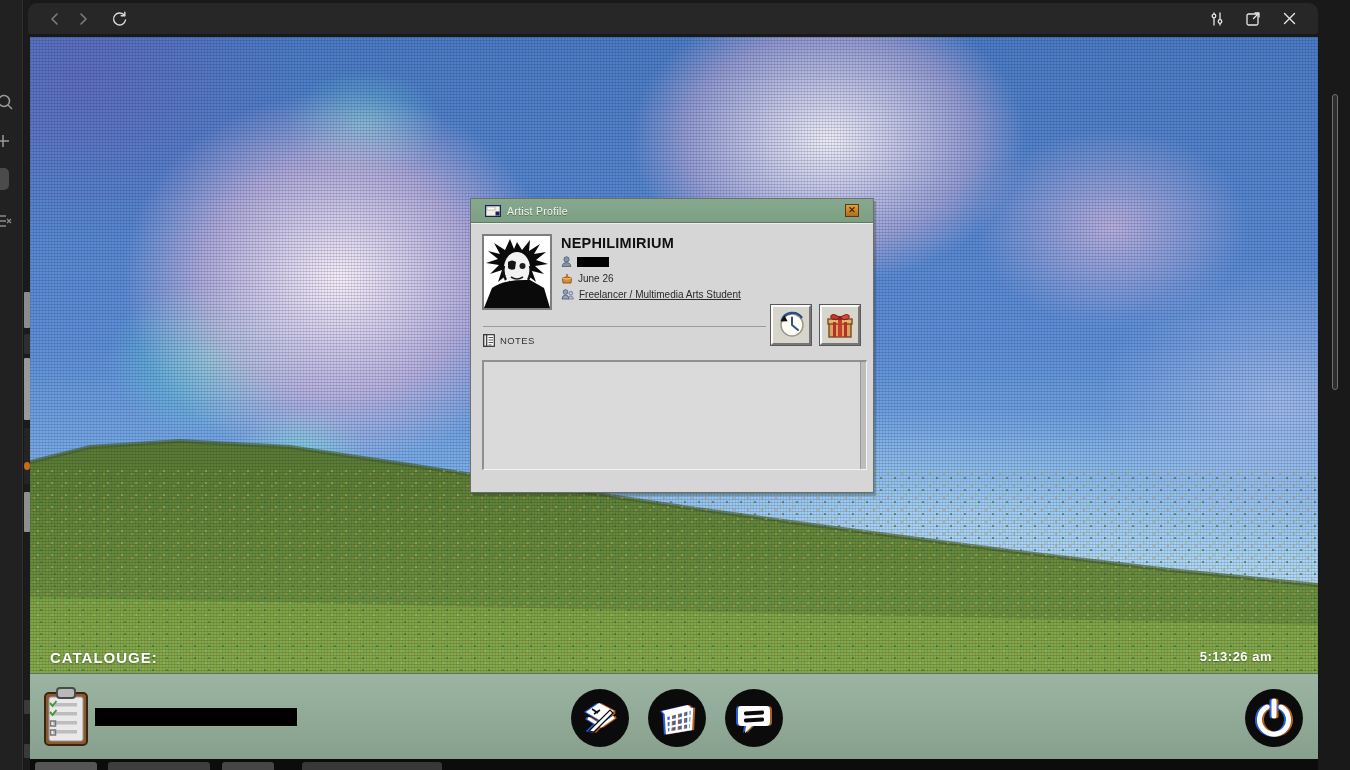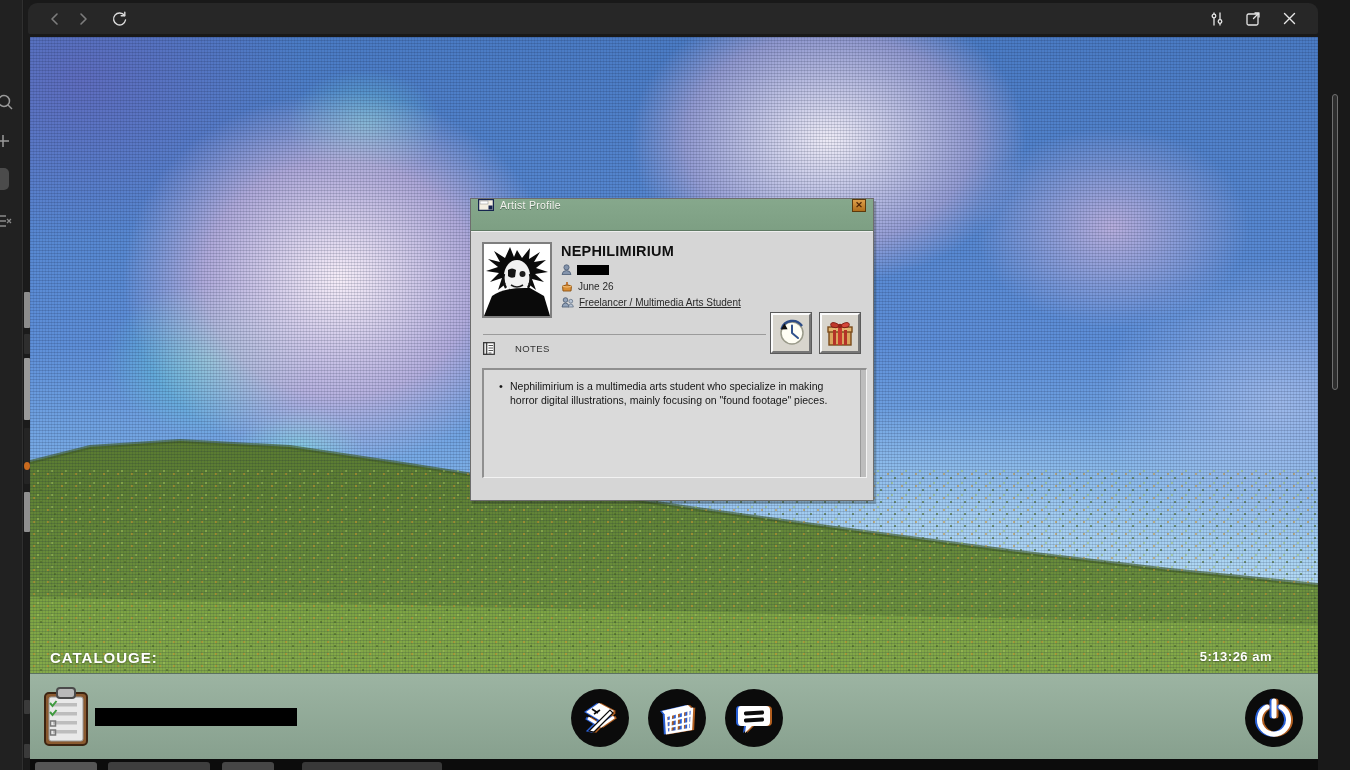--- a/index.html
+++ b/index.html
@@ -56,34 +56,34 @@
   .clipboard{position:absolute;left:12px;top:13px;}
   .censor-bar{position:absolute;background:#000;}
   .tb-censor{left:65px;top:34px;width:202px;height:18px;}
   .app-circle{position:absolute;top:15px;width:58px;height:58px;border-radius:50%;background:#0b0b0b;display:flex;align-items:center;justify-content:center;cursor:pointer;border:none;}
   .app-circle svg{filter:drop-shadow(-2px 0 0 rgba(45,110,250,.85)) drop-shadow(2px 0 0 rgba(250,130,40,.7));}
   .bottom-strip{position:absolute;left:0;top:722px;width:1288px;height:11px;background:#0c0c0c;}
   .strip-frag{position:absolute;top:3px;height:8px;border-radius:3px 3px 0 0;}
 
   
   .win{position:absolute;left:440px;top:161px;width:404px;border:1px solid #6d6d6d;box-shadow:2px 3px 0 rgba(30,40,30,.28);}
-  .win-titlebar{height:32px;background:linear-gradient(#86a88c,var(--titlebar-green));display:flex;padding:0 7px;gap:6px;border-bottom:1px solid #5f7a64;cursor:default;}
+  .win-titlebar{height:24px;background:linear-gradient(#86a88c,var(--titlebar-green));display:flex;align-items:center;padding:0 14px;gap:6px;border-bottom:1px solid #5f7a64;cursor:default;}
   .win-title{color:#f3f3ee;font-size:10.5px;letter-spacing:.3px;text-shadow:0 1px 0 rgba(40,60,45,.5);flex:1;}
   .win-close{width:14px;height:13px;background:linear-gradient(#dda04a,#b06e1c);border:1px solid #5c3a0c;display:flex;align-items:center;justify-content:center;color:#4e2606;font-size:9px;font-weight:700;line-height:1;cursor:pointer;padding:0;}
   .win-body{position:relative;height:269px;background:var(--dialog-grey);border-top:1px solid #efefef;}
 
   .avatar{position:absolute;left:11px;top:10px;width:70px;height:76px;border:2px solid #7e7e7e;background:#fff;}
   .profile-name{position:absolute;left:90px;top:11px;font-size:14.5px;font-weight:800;color:#101010;letter-spacing:.2px;}
   .field-row{position:absolute;left:90px;display:flex;align-items:flex-end;gap:5px;font-size:10px;color:#2a2a2a;}
   .f1{top:32px;} .f2{top:49px;} .f3{top:65px;text-decoration:underline;}
   .field-censor{width:32px;height:10px;background:#000;}
   .divider{position:absolute;left:12px;top:102px;width:283px;height:1px;background:#9b9b9b;}
   .bevel-btn{position:absolute;top:81px;width:40px;height:40px;background:#d8d5cd;border-top:2px solid #fbfbfb;border-left:2px solid #fbfbfb;border-right:2px solid #767676;border-bottom:2px solid #767676;outline:1px solid #5a5a5a;display:flex;align-items:center;justify-content:center;cursor:pointer;padding:0;}
   .btn-history{right:62px;} .btn-gift{right:13px;}
-  .notes-label{position:absolute;left:12px;top:110px;display:flex;align-items:center;gap:20px;font-size:9.5px;color:#333;letter-spacing:.4px;}
+  .notes-label{position:absolute;left:12px;top:110px;display:flex;align-items:center;gap:5px;font-size:9.5px;color:#333;letter-spacing:.4px;}
   .notes-box{position:absolute;left:11px;top:136px;width:385px;height:110px;background:#dadada;border-top:2px solid #8f8f8f;border-left:2px solid #8f8f8f;border-right:1px solid #f2f2f2;border-bottom:1px solid #f2f2f2;}
   .notes-scroll{position:absolute;right:0;top:0;width:6px;height:100%;background:#bdbdbd;border-left:1px solid #9a9a9a;cursor:pointer;}
   .notes-list{list-style:none;padding:10px 20px 0 26px;}
   .notes-list li{position:relative;font-size:10.5px;line-height:13.5px;color:#151515;margin-bottom:1px;max-width:330px;}
   .notes-list li::before{content:"•";position:absolute;left:-11px;top:0;font-size:11px;}
 </style>
 </head>
 <body>
 
 <div class="stage">
@@ -322,21 +322,20 @@
           <svg width="12" height="13" viewBox="0 0 12 13">
               <rect x=".7" y=".7" width="10.6" height="11.6" fill="#fff" stroke="#333" stroke-width="1.2"></rect>
               <rect x=".7" y=".7" width="3" height="11.6" fill="#e8e8e8" stroke="#333" stroke-width="1.2"></rect>
               <path d="M5.5 3.5h4.5M5.5 6h4.5M5.5 8.5h4.5M5.5 11h3" stroke="#555" stroke-width="1"></path>
             </svg>
           <span>NOTES</span>
         </div>
 
         <div class="notes-box">
           <ul class="notes-list">
-            <li>Nephilimirium is a multimedia arts student who specialize in making horror digital illustrations, mainly focusing on "found footage" pieces.</li>
           </ul>
           <div class="notes-scroll"></div>
         </div>
 
       </div>
     </div>
 
   </div>
 </div>
 

